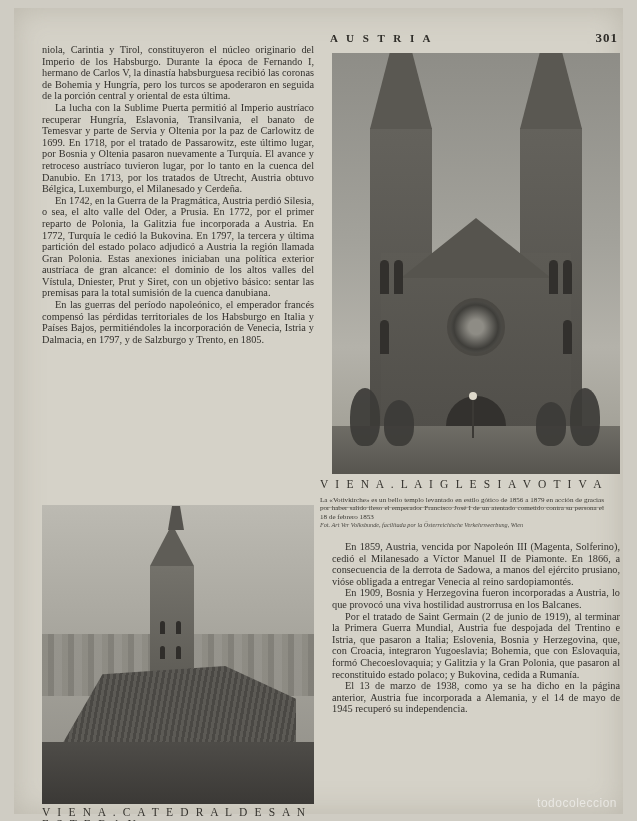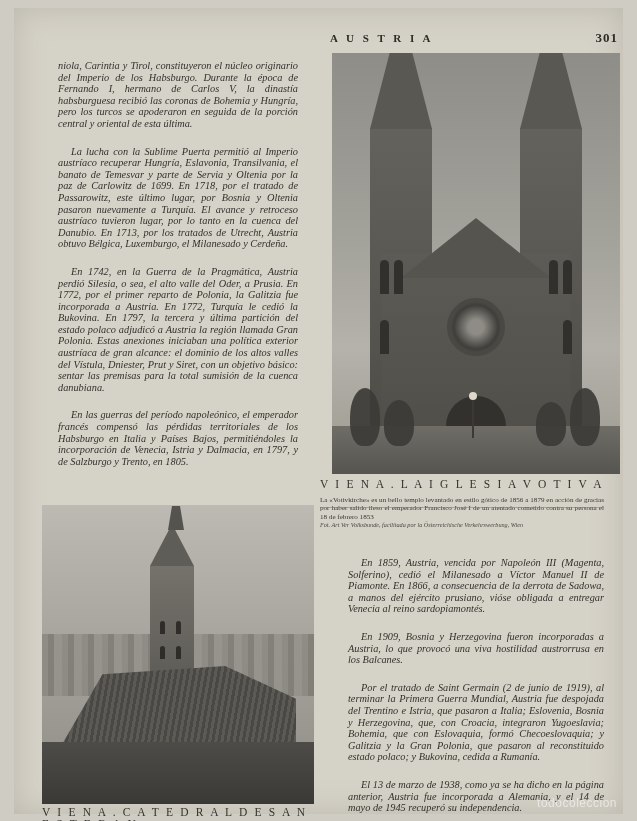--- a/index.html
+++ b/index.html
@@ -49,23 +49,22 @@
   }
   
   .col {
     position: absolute;
     text-align: justify;
     font-size: 10.3px;
     line-height: 11.6px;
     color: #33312d;
   }
   .col p {
-    margin: 16px;
+    margin: 0;
     text-indent: 13px;
-    font-style: italic;
   }
   .col p.noindent { text-indent: 0; }
 
   .col-left-top {
     left: 28px;
     top: 36px;
     width: 272px;
   }
   .col-right-text {
     left: 318px;

